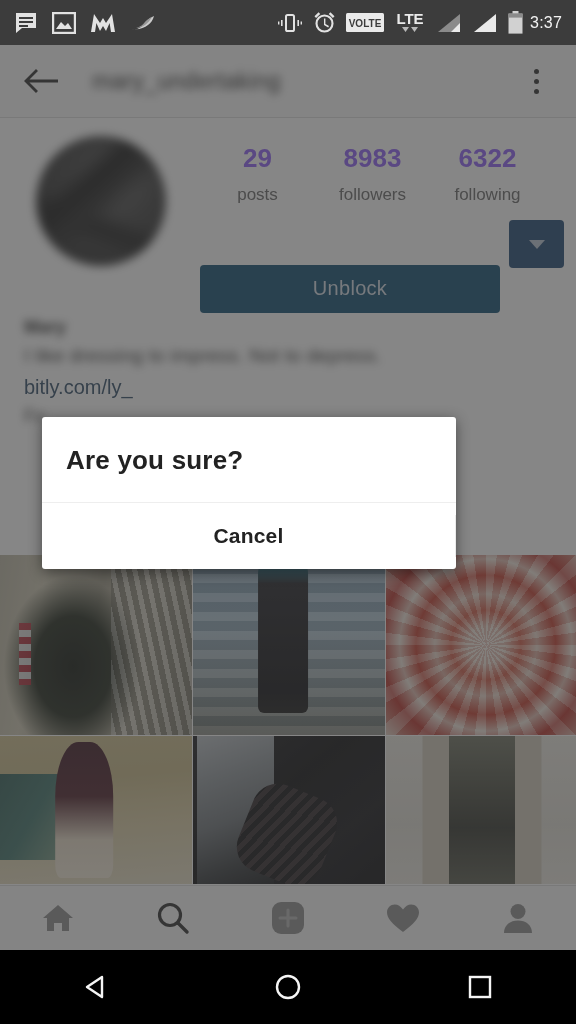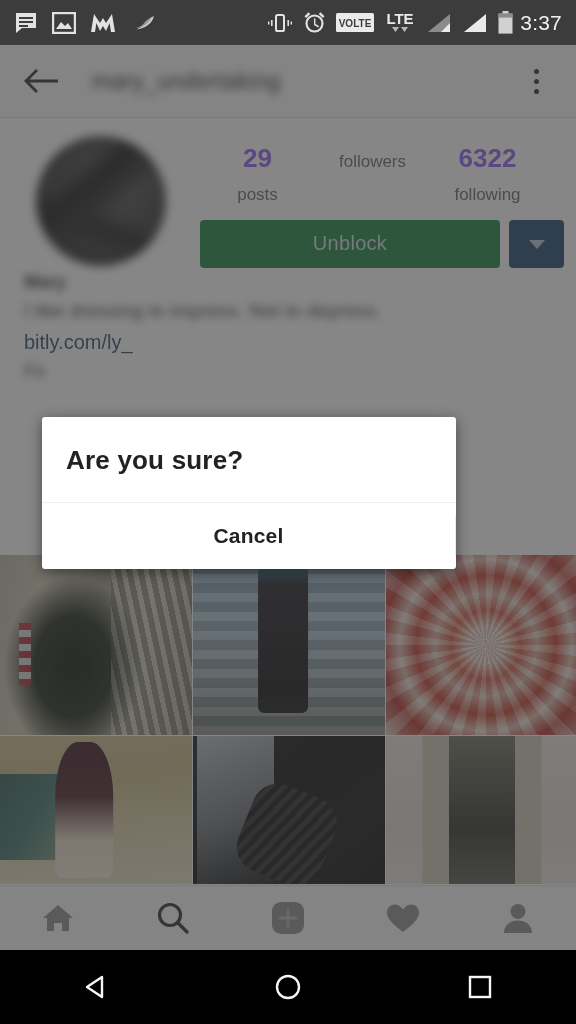--- a/index.html
+++ b/index.html
@@ -12,21 +12,21 @@
   
   #status-bar {
     position:absolute; top:0; left:0; width:576px; height:45px;
     background:#3c3c3c; display:flex; align-items:center;
     padding:0 14px 0 14px;
   }
   #status-left { display:flex; align-items:center; gap:14px; }
   #status-right { margin-left:auto; display:flex; align-items:center; gap:10px; }
   .sbicon { display:block; opacity:.97; }
   #clock {
-    color:#f2f2f2; font-size:21px; font-weight:400; margin-left:7px;
+    color:#f2f2f2; font-size:16px; font-weight:400; margin-left:7px;
     letter-spacing:.2px;
   }
 
   
   #app {
     position:absolute; top:45px; left:0; width:576px; height:905px;
     background:#fff; overflow:hidden;
   }
   #scrim {
     position:absolute; top:45px; left:0; width:576px; height:905px;
@@ -67,23 +67,23 @@
       linear-gradient(138deg, transparent 28%, #141414 38%, #232323 48%, transparent 60%),
       linear-gradient(200deg, transparent 55%, #1b1b1b 66%, transparent 78%);
   }
   #stats { margin-left:200px; display:flex; padding-top:2px; }
   .stat { width:115px; text-align:center; }
   .stat .num { font-size:26px; font-weight:700; color:#8b5cf6; line-height:1.25; }
   .stat .lbl { font-size:17px; color:#666; margin-top:10px; }
 
   #btn-row { margin-left:200px; margin-top:15px; display:flex; gap:9px; padding-right:12px; }
   #unblock-button {
-    flex:1; height:48px; background:#15803d; border-radius:4px;
+    flex:1; height:48px; background:#0c4a6e; border-radius:4px;
     color:#d4dce6; font-size:20px; display:flex; align-items:center;
-    justify-content:center; letter-spacing:.3px;
+    justify-content:center; letter-spacing:.3px;margin-top:45px;
   }
   #dropdown-button {
     width:55px; height:48px; background:#1c4471; border-radius:4px;
     display:flex; align-items:center; justify-content:center;
   }
 
   
   #bio { padding:4px 24px 0 24px; }
   #bio-name {
     font-size:18px; font-weight:700; color:#2a2a2a;
@@ -272,20 +272,21 @@
 
   <div id="profile-header">
     <div id="avatar"></div>
 
     <div id="stats">
       <div class="stat">
         <div class="num">29</div>
         <div class="lbl">posts</div>
       </div>
       <div class="stat">
+        <div class="num">8983</div>
         <div class="lbl">followers</div>
       </div>
       <div class="stat">
         <div class="num">6322</div>
         <div class="lbl">following</div>
       </div>
     </div>
 
     <div id="btn-row">
       <div id="unblock-button">Unblock</div>

